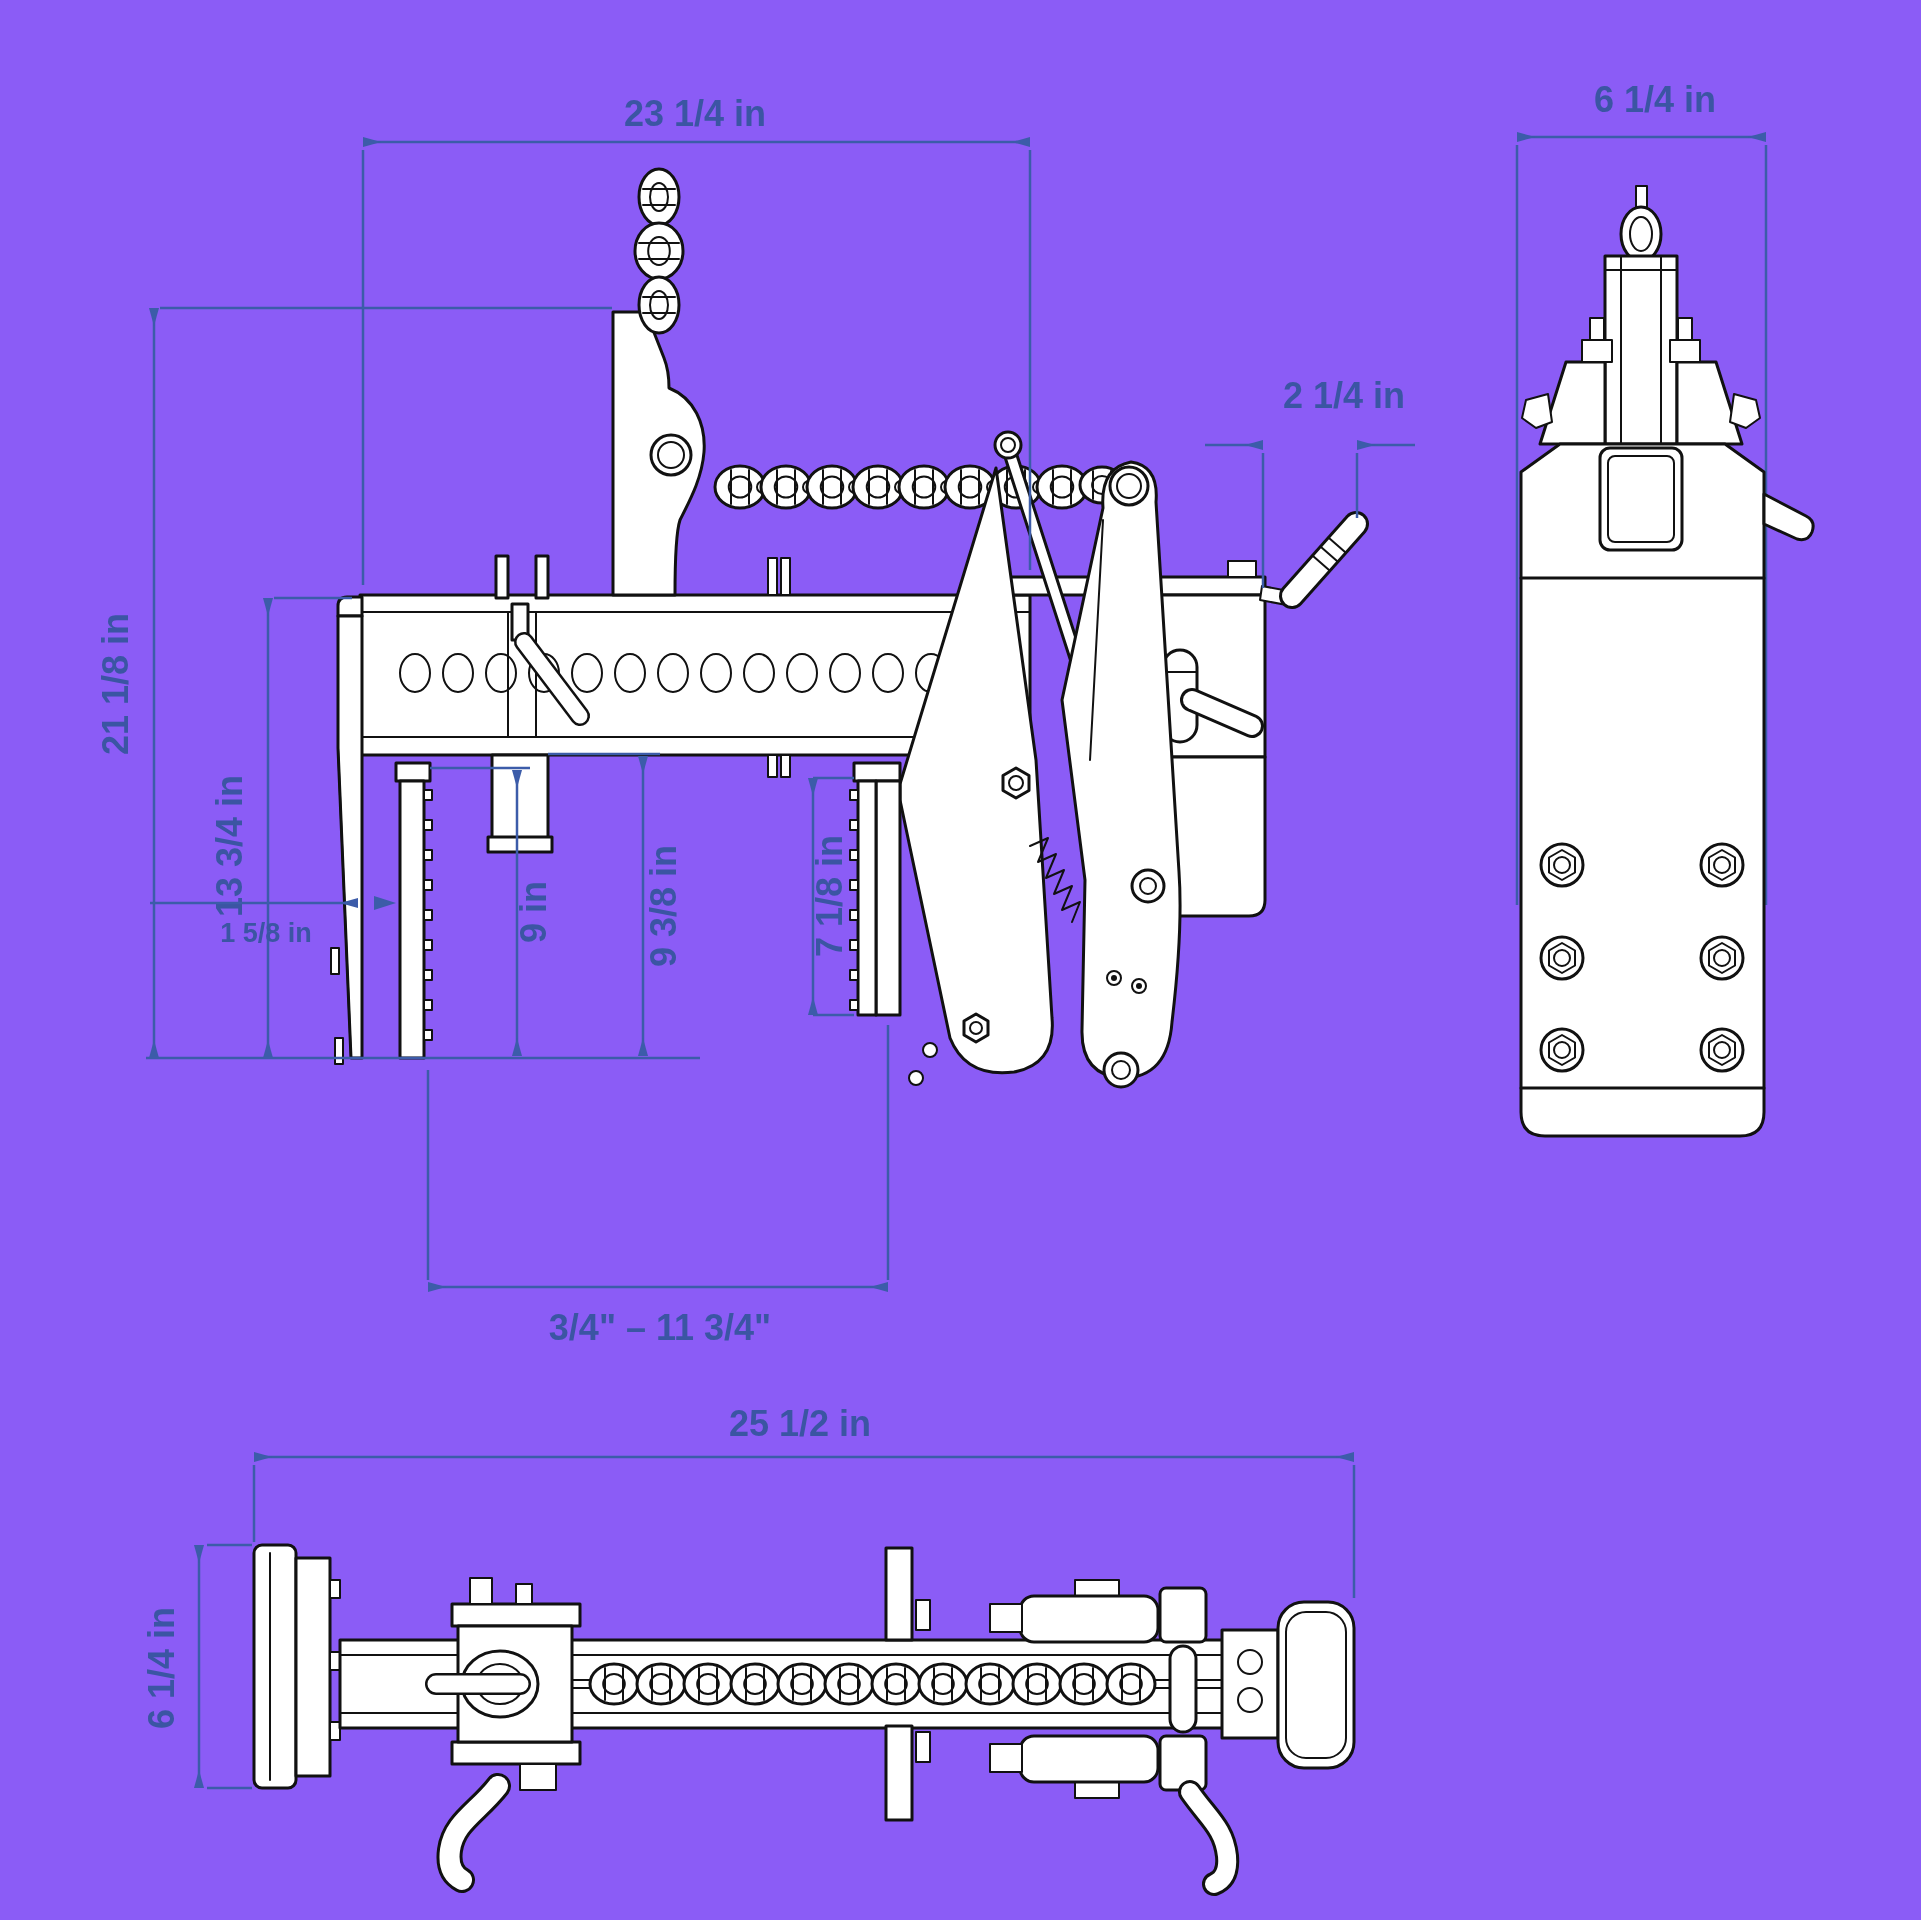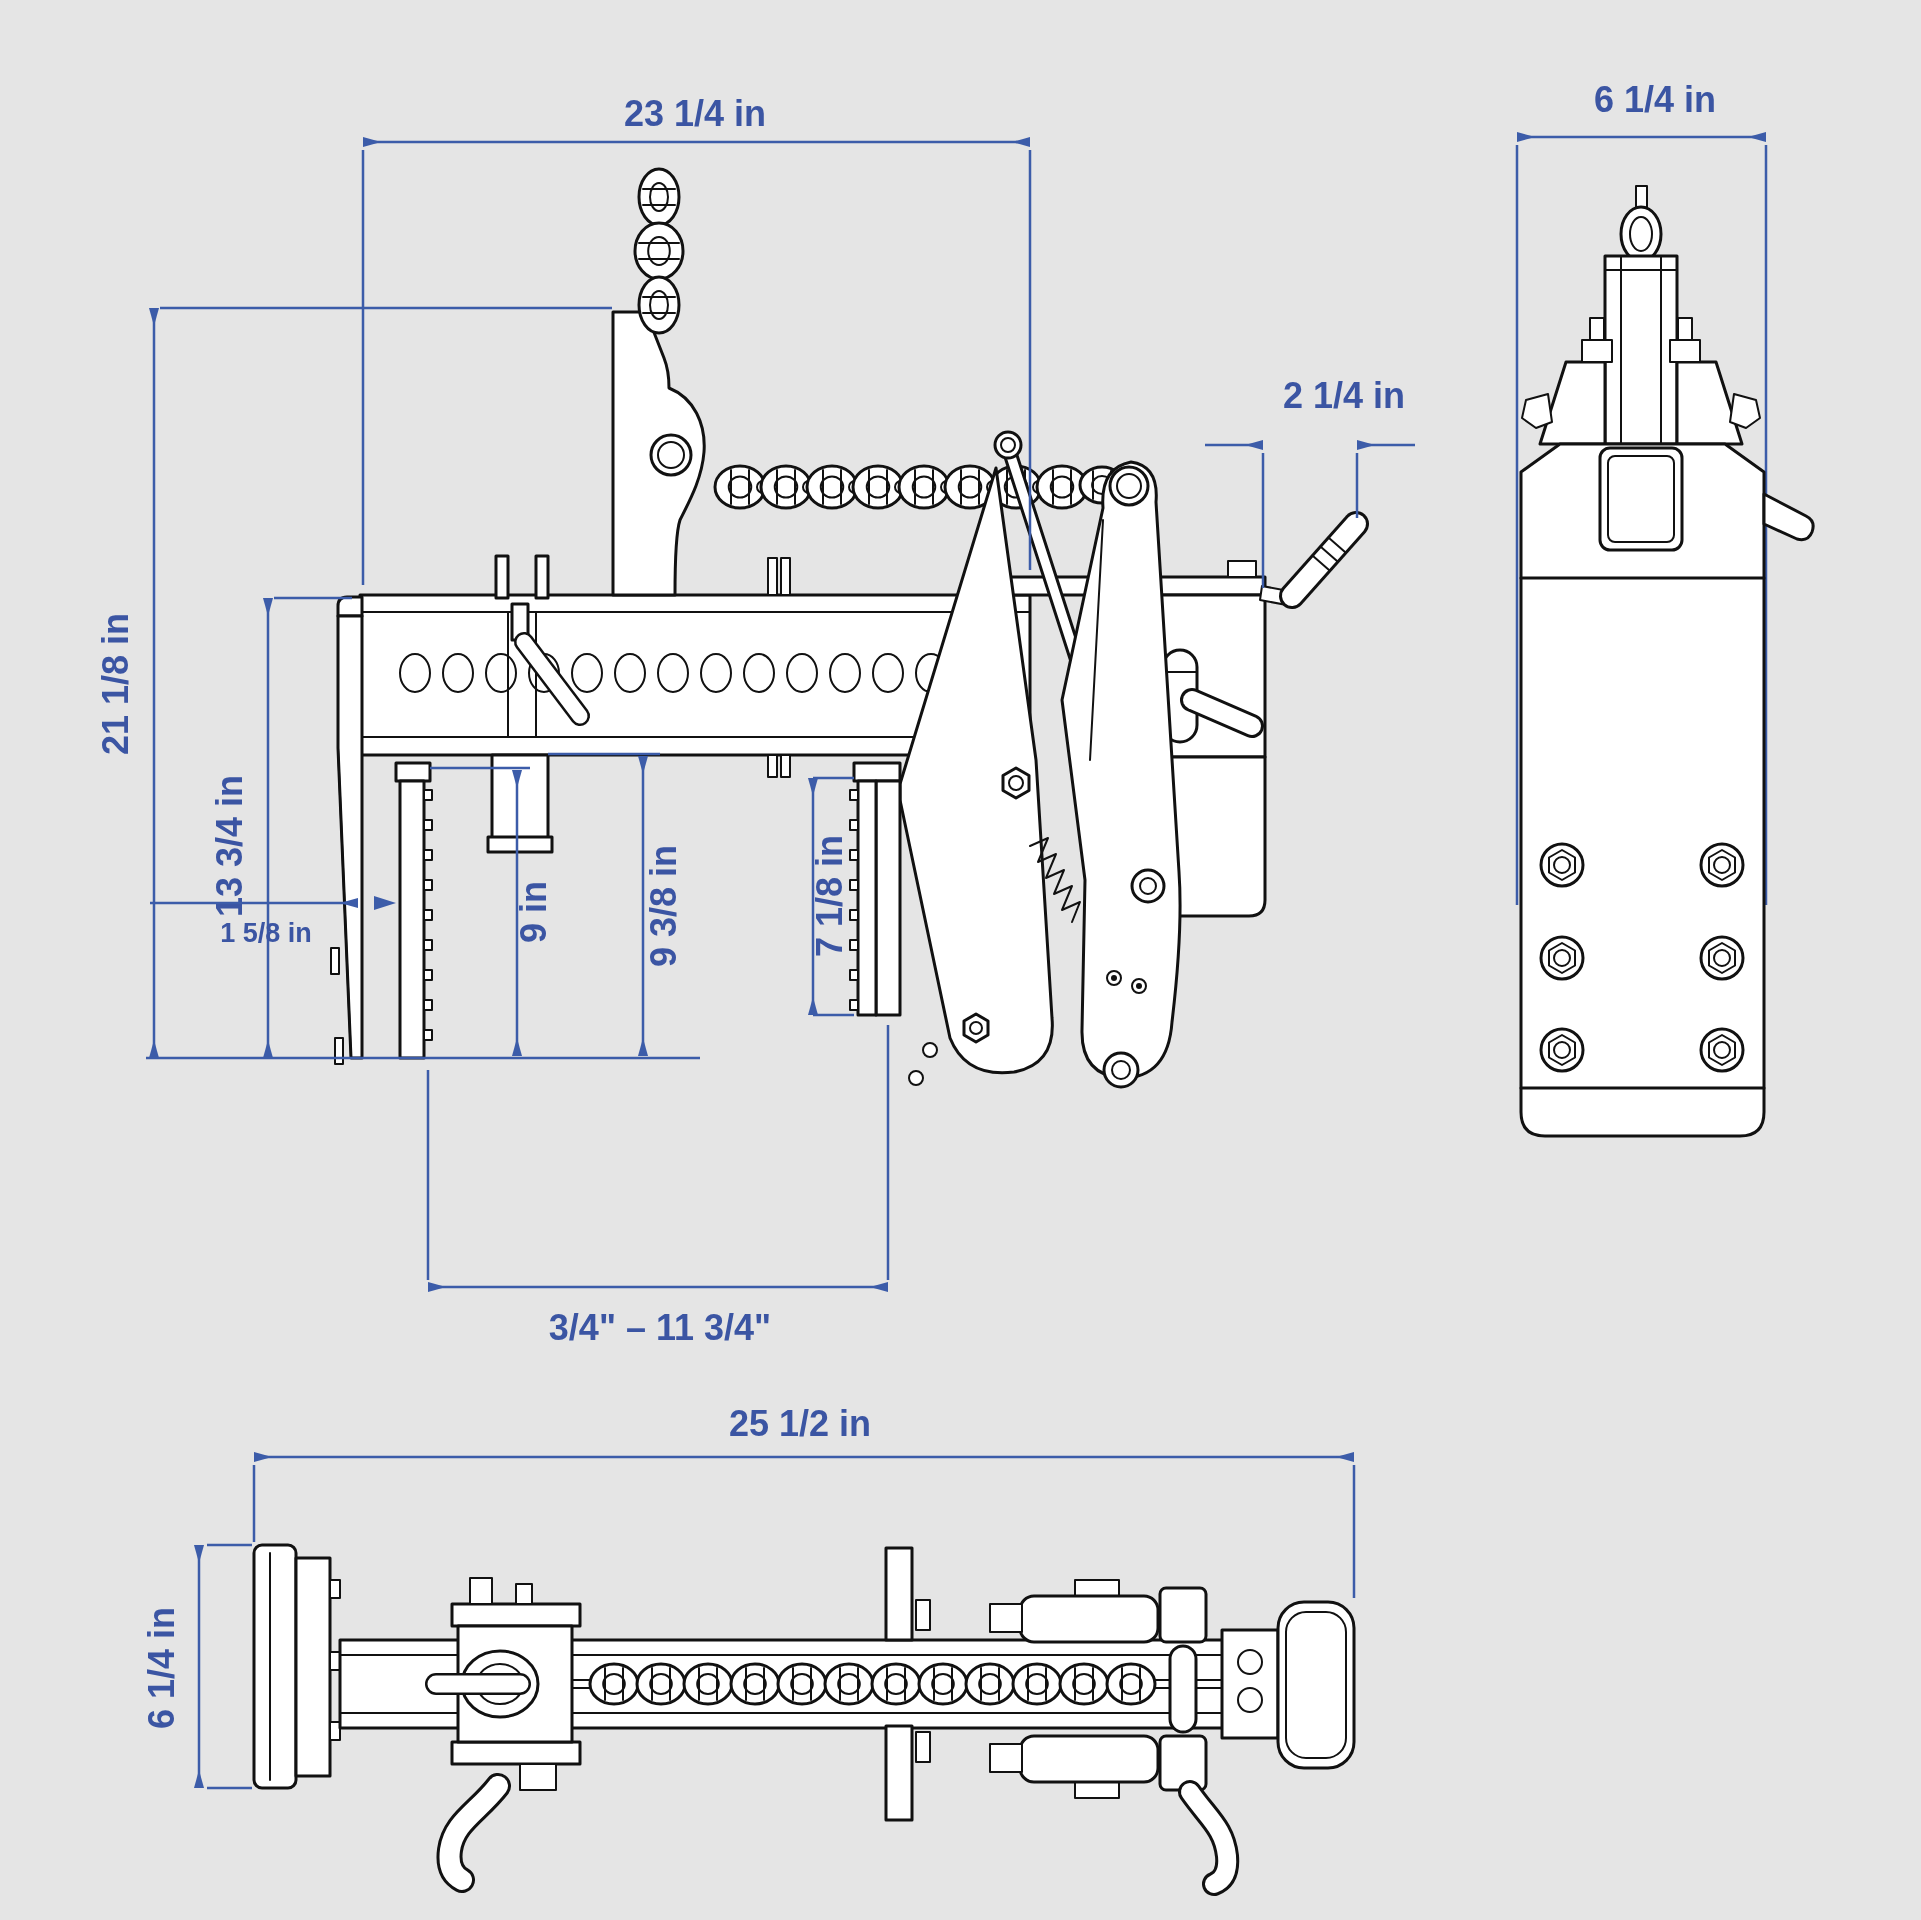--- a/index.html
+++ b/index.html
@@ -1,16 +1,16 @@
 <!DOCTYPE html>
 <html><head>
 <meta charset="utf-8">
 <style>
   html,body{margin:0;padding:0;background:#ffffff;width:1921px;height:1920px;overflow:hidden}
-  #stage{position:relative;width:1921px;height:1920px;background:#e5e5e5}
+  #stage{position:relative;width:1921px;height:1920px;background:#8b5cf6}
   svg{position:absolute;left:0;top:0}
   .ln{fill:none;stroke:#111;stroke-width:3;stroke-linejoin:round;stroke-linecap:round}
   .lnf{fill:#fff;stroke:#111;stroke-width:3;stroke-linejoin:round}
   .thin{stroke-width:2}
   .dim{fill:none;stroke:#3c5ca9;stroke-width:2.5}
   .dimtxt{fill:#3b55a3;font:bold 36px "Liberation Sans", sans-serif;text-anchor:middle}
   .dimtxt.small{font:bold 27px "Liberation Sans", sans-serif}
   text{user-select:none}
 </style>
 </head>

